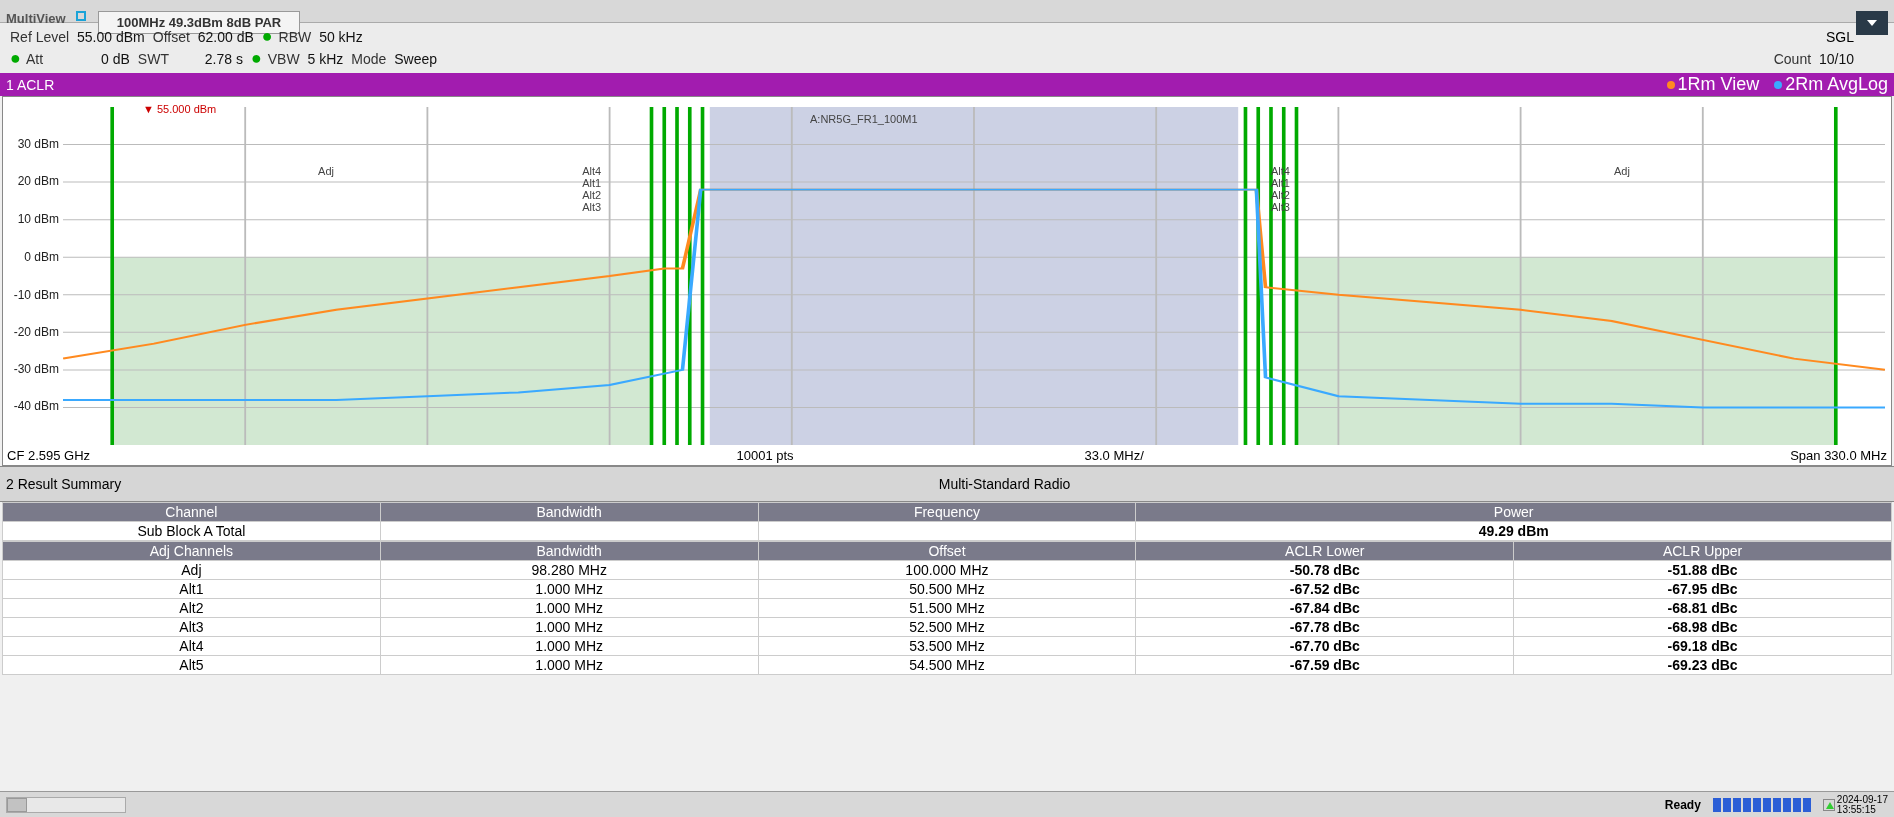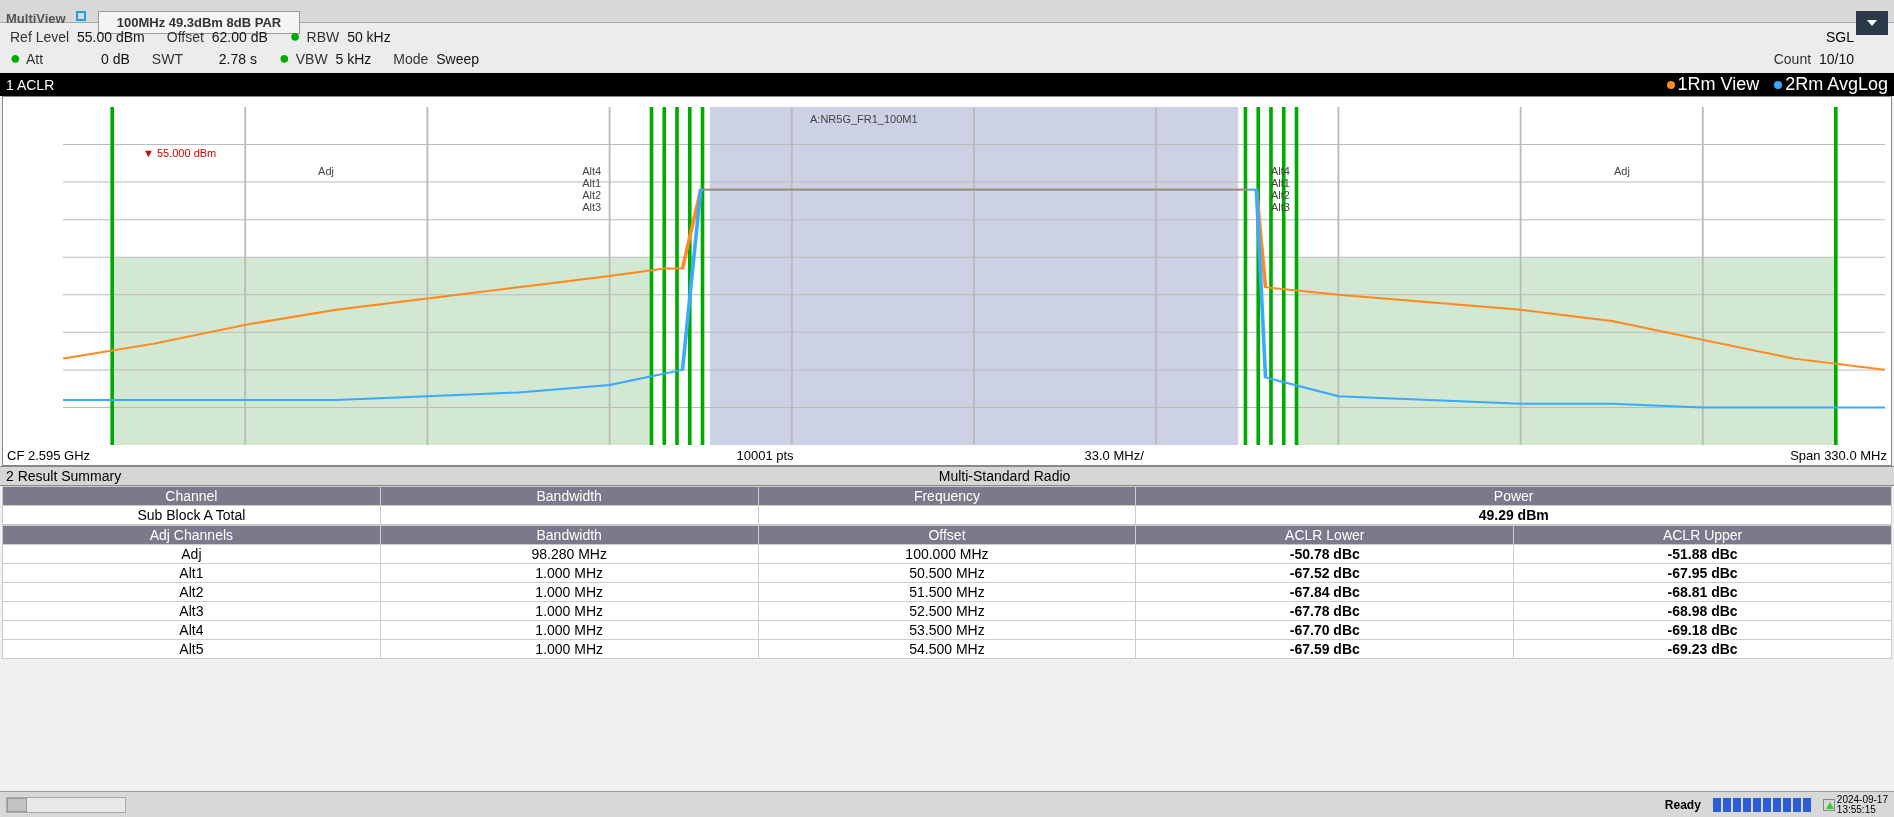--- a/index.html
+++ b/index.html
@@ -44,27 +44,27 @@
     background: #2a3a48;
     display:flex;align-items:center;justify-content:center;
     color:#fff;
   }
   .menu-btn svg { width:10px;height:6px; }
   .params {
     background: #ececec;
     padding: 3px 10px 3px 10px;
     font-size: 14px;
   }
-  .params-row { display:flex; align-items:center; gap: 22px; height: 22px; }
+  .params-row { display:flex; align-items:center; gap: 8px; height: 22px; }
   .plabel { color:#333; margin-right:4px;}
   .pval { color:#111; font-weight:400;}
   .green-dot { color:#0a0; font-size:18px; line-height:0; margin-right:2px;}
   .right-stat { margin-left:auto; margin-right:30px; }
   .aclr-bar {
-    background: #000000;
+    background: #a21caf;
     color:#fff;
     font-size:14px;
     padding: 1px 6px;
     display:flex;
     align-items:center;
   }
   .trace-legend { margin-left:auto; font-size:18px; }
   .dot { display:inline-block;width:8px;height:8px;border-radius:50%;vertical-align:middle; margin:0 3px 0 10px;}
   .dot.orange{background:#ff8a1f;}
   .dot.blue{background:#3aa9ff;}
@@ -85,26 +85,26 @@
     font-size:12px;
     color:#222;
   }
   .ylabel { position:absolute; right:2px; transform:translateY(-50%);}
   .footer-labels {
     position:absolute; left:4px; right:4px; bottom:2px; display:flex; font-size:13px;
   }
   .footer-labels .spacer{flex:1;}
   .plot-svg { position:absolute; inset:0; width:100%; height:100%; }
   .annot { position:absolute; font-size:11px; color:#444; }
-  .annot.red { color:#c00;margin-top:44px; }
+  .annot.red { color:#c00; }
   .result-bar {
     background:#d6d6d6;
     border-top:1px solid #888;
     border-bottom:1px solid #888;
-    padding:1px 6px;
+    padding:9px 6px;
     font-size:14px;
     display:flex;
   }
   .table-wrap { background:#fff; margin:0 2px; font-size:14px;}
   table { width:100%; border-collapse:collapse; table-layout:fixed;}
   th { background:#7a7a8a; color:#fff; font-weight:400; border:1px solid #ccc; padding:1px 6px; text-align:center;}
   td { border:1px solid #ccc; padding:1px 8px; text-align:center; }
   td.bold { font-weight:700;}
   .statusbar {
     position:absolute; bottom:0; left:0; right:0;
@@ -183,20 +183,30 @@
 
 <div class="aclr-bar">
   <span>1 ACLR</span>
   <span class="trace-legend">
     <span class="dot orange"></span><span>1Rm View</span>
     <span class="dot blue"></span><span>2Rm AvgLog</span>
   </span>
 </div>
 
 <div class="chart-area">
+  <div class="ylabels">
+    <span class="ylabel" style="top:11%">30 dBm</span>
+    <span class="ylabel" style="top:22%">20 dBm</span>
+    <span class="ylabel" style="top:33%">10 dBm</span>
+    <span class="ylabel" style="top:44.5%">0 dBm</span>
+    <span class="ylabel" style="top:55.5%">-10 dBm</span>
+    <span class="ylabel" style="top:66.5%">-20 dBm</span>
+    <span class="ylabel" style="top:77.5%">-30 dBm</span>
+    <span class="ylabel" style="top:88.5%">-40 dBm</span>
+  </div>
 
   <div class="chart-inner">
     <svg class="plot-svg" id="plotsvg" viewBox="0 0 1000 340" preserveAspectRatio="none">
         <rect x="27" y="151.11111111111111" width="296" height="188.88888888888889" fill="#cde5cd" fill-opacity="0.9"></rect>
         <rect x="677" y="151.11111111111111" width="296" height="188.88888888888889" fill="#cde5cd" fill-opacity="0.9"></rect>
         <rect x="355" y="0" width="290" height="340" fill="#b7bdd9" fill-opacity="0.7"></rect>
         <line x1="100" y1="0" x2="100" y2="340" stroke="#bbb" stroke-width="1"></line>
         <line x1="200" y1="0" x2="200" y2="340" stroke="#bbb" stroke-width="1"></line>
         <line x1="300" y1="0" x2="300" y2="340" stroke="#bbb" stroke-width="1"></line>
         <line x1="400" y1="0" x2="400" y2="340" stroke="#bbb" stroke-width="1"></line>

